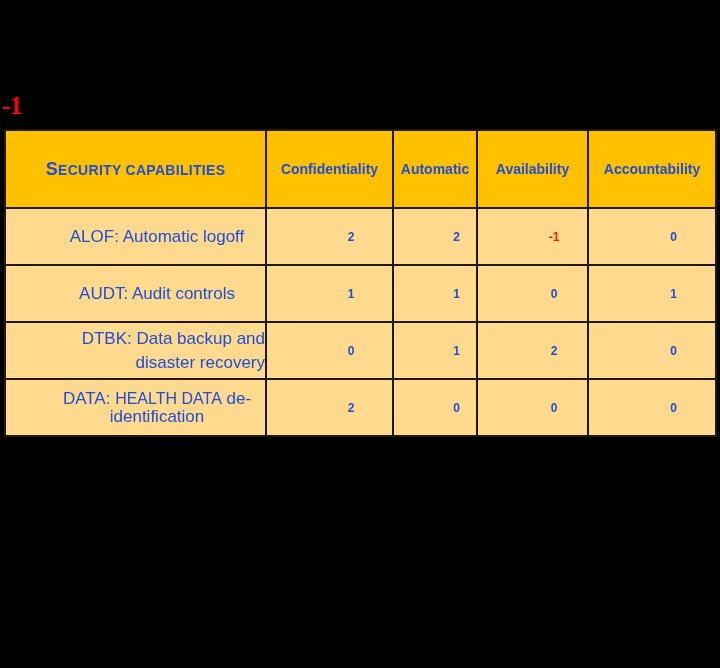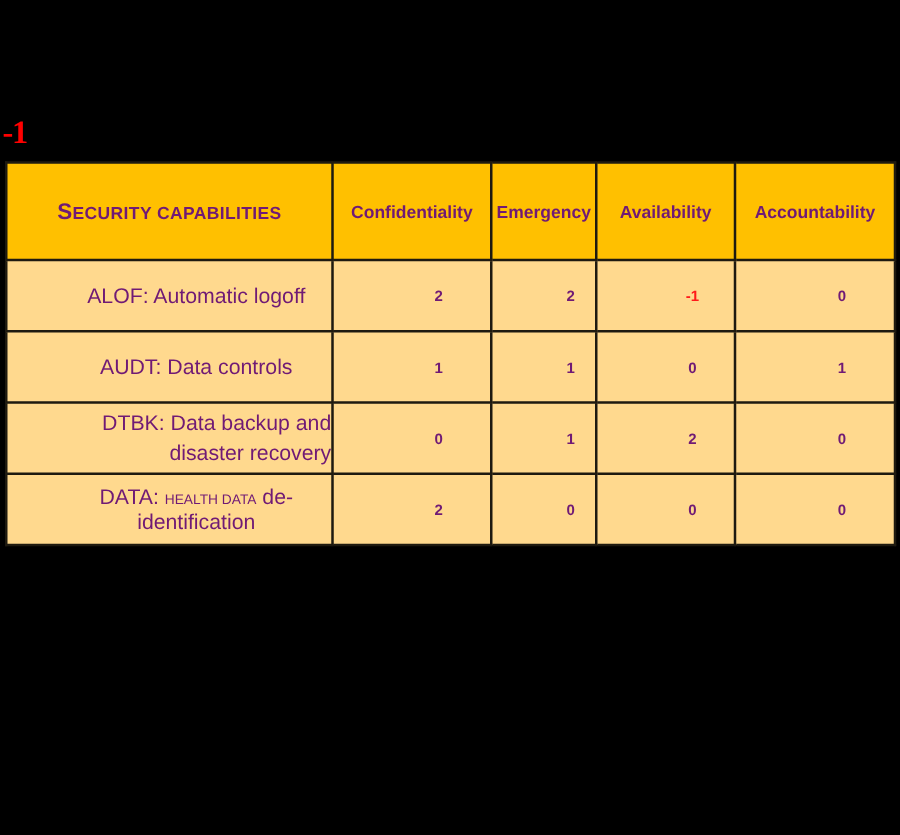--- a/index.html
+++ b/index.html
@@ -31,21 +31,21 @@
       top: 129px;
       width: 711px;
       border-collapse: collapse;
       table-layout: fixed;
     }
     table.cap-table td, table.cap-table th {
       border: 2px solid #1e1a10;
       text-align: center;
       vertical-align: middle;
       padding: 0;
-      color: #701a75;
+      color: #1d4ed8;
     }
     table.cap-table th {
       background: #ffc000;
       height: 76px;
       font-size: 14px;
       font-weight: bold;
     }
     th.first-header {
       font-size: 13px;
       letter-spacing: 0.3px;
@@ -63,21 +63,21 @@
       line-height: 24px;
       color: #111111;
       font-weight: normal;
       padding: 0 2px;
     }
     td.label-cell.left {
       text-align: right;
       padding-left: 0px;
     }
     td.label-cell .smallcaps {
-      font-size: 11px;
+      font-size: 16px;
     }
     td.label-cell.tight {
       line-height: 18px;
     }
     td.val {
       font-size: 12px;
       font-weight: bold;
     }
     td.val.neg-red {
       color: #ff1a1a;
@@ -97,37 +97,37 @@
     <col style="width:261px">
     <col style="width:127px">
     <col style="width:84px">
     <col style="width:111px">
     <col style="width:128px">
   </colgroup>
   <thead>
     <tr>
       <th class="first-header"><span class="cap">S</span><span>ECURITY CAPABILITIES</span></th>
       <th>Confidentiality</th>
-      <th>Emergency</th>
+      <th>Automatic</th>
       <th>Availability</th>
       <th>Accountability</th>
     </tr>
   </thead>
   <tbody>
 
     <tr>
       <td class="label-cell"><span>ALOF:  Automatic logoff</span></td>
       <td class="val">2</td>
       <td class="val">2</td>
       <td class="val neg-red">-1</td>
       <td class="val">0</td>
     </tr>
 
     <tr>
-      <td class="label-cell"><span>AUDT: Data controls</span></td>
+      <td class="label-cell"><span>AUDT: Audit controls</span></td>
       <td class="val">1</td>
       <td class="val">1</td>
       <td class="val">0</td>
       <td class="val">1</td>
     </tr>
 
 
 
 
     <tr>

